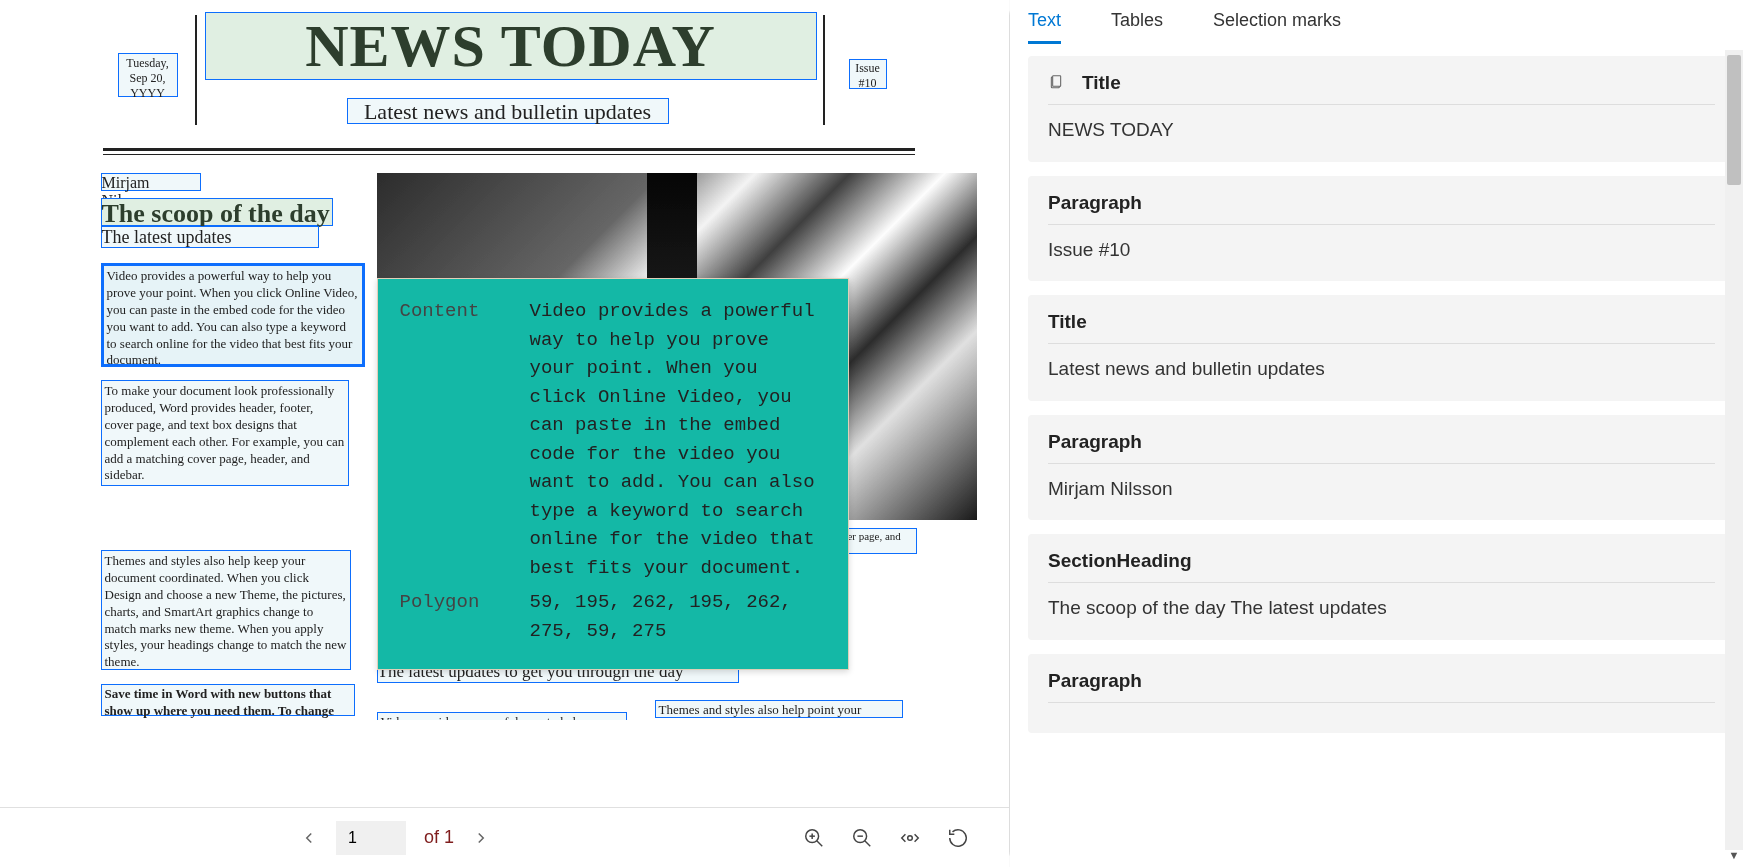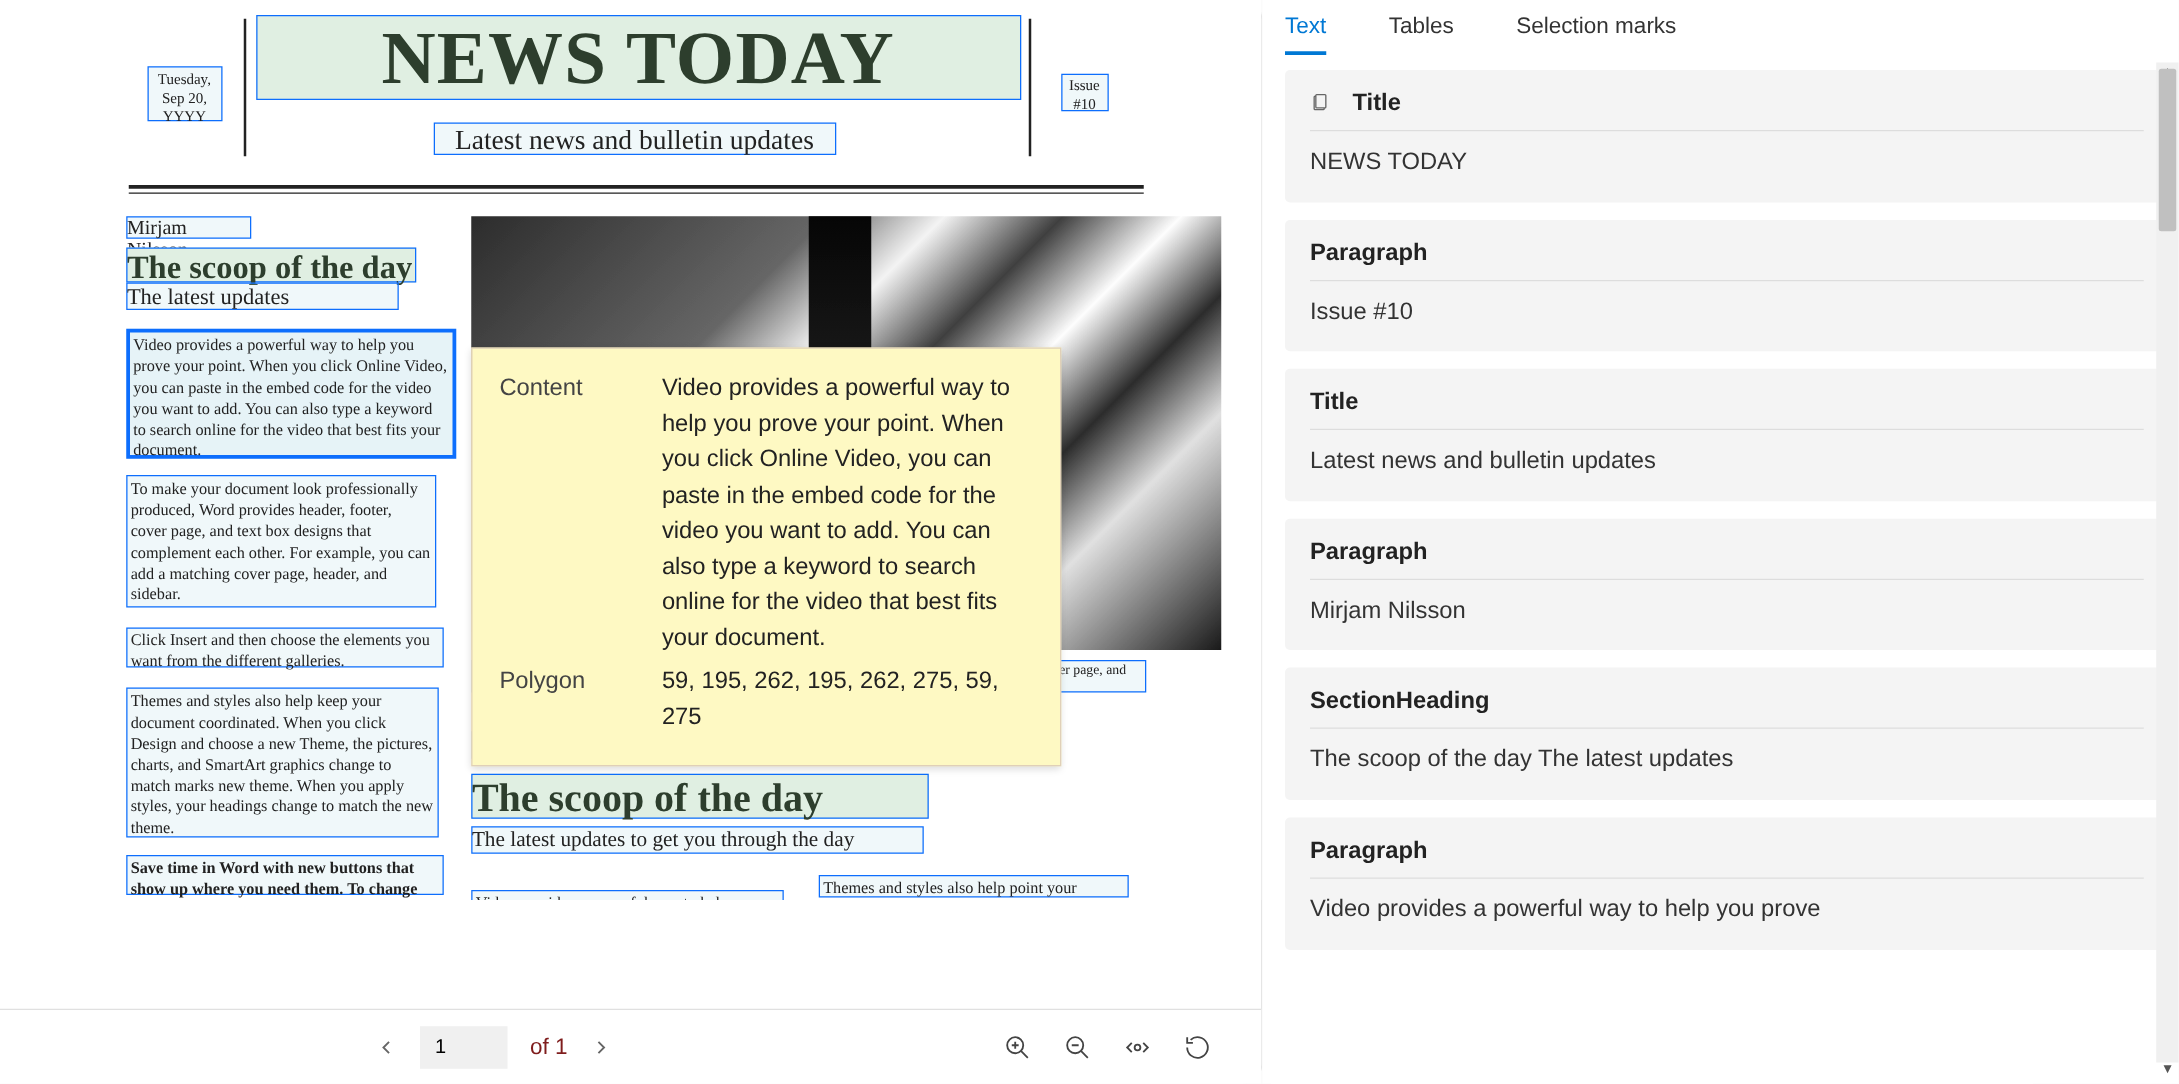--- a/index.html
+++ b/index.html
@@ -21,21 +21,21 @@
 .scoop { font-size: 26px; font-weight: bold; color: #2d3e2d; font-family: 'Times New Roman', serif; background: #e0efe2; }
 .sub2 { font-size: 18px; font-family: 'Times New Roman', serif; }
 .para { font-size: 13px; line-height: 1.3; font-family: 'Times New Roman', serif; }
 .caption { font-size: 11px; font-family: 'Times New Roman', serif; background: rgba(173,216,230,0.18);}
 
 
 .crosswalk { position: absolute; left: 362px; top: 173px; width: 600px; height: 347px; background: linear-gradient(135deg, #3a3a3a 0%, #6a6a6a 30%, #e0e0e0 40%, #4a4a4a 50%, #e8e8e8 60%, #3a3a3a 70%, #d0d0d0 80%, #2a2a2a 100%); filter: grayscale(100%) contrast(1.2); }
 .crosswalk::before { content: ""; position: absolute; left: 45%; top: 0; width: 50px; height: 120px; background: linear-gradient(to bottom, #1a1a1a 0%, #2a2a2a 100%); border-radius: 0 0 8px 8px; }
 
 
-.tooltip { position: absolute; left: 362px; top: 278px; width: 472px; background: #fef9c3; border: 1px solid #e0d0b8; padding: 18px 22px; font-size: 19px; color: #222; line-height: 1.5; box-shadow: 0 2px 6px rgba(0,0,0,0.15); }
+.tooltip { position: absolute; left: 362px; top: 278px; width: 472px; background: #14b8a6; border: 1px solid #e0d0b8; padding: 18px 22px; font-size: 19px; color: #222; line-height: 1.5; box-shadow: 0 2px 6px rgba(0,0,0,0.15); font-family: Liberation Mono, monospace; }
 .tooltip-row { display: flex; margin-bottom: 6px; }
 .tooltip-label { width: 130px; color: #444; flex-shrink: 0; }
 .tooltip-val { flex: 1; }
 
 
 .bottom-bar { position: absolute; bottom: 0; left: 0; right: 0; height: 60px; border-top: 1px solid #e0e0e0; background: #fff; display: flex; align-items: center; justify-content: space-between; padding: 0 30px; }
 .page-nav { display: flex; align-items: center; gap: 18px; margin-left: 270px; }
 .page-input { width: 70px; height: 34px; background: #f0f0f0; border: none; text-align: left; padding: 0 12px; font-size: 16px; }
 .page-of { font-size: 18px; color: #7f1d1d; text-align: center; }
 .chev { width: 18px; height: 18px; color: #666; cursor: pointer; display:flex; align-items:center; justify-content:center; }
@@ -80,21 +80,20 @@
       <div class="crosswalk"></div>
 
       <div class="bbox author" style="left:86px; top:173px; width:100px; height:18px;">Mirjam Nilsson</div>
       <div class="bbox scoop" style="left:86px; top:198px; width:232px; height:28px;">The scoop of the day</div>
       <div class="bbox sub2" style="left:86px; top:226px; width:218px; height:22px;">The latest updates</div>
 
       <div class="bbox para selected" style="left:86px; top:263px; width:264px; height:104px; padding:2px 3px;">Video provides a powerful way to help you prove your point. When you click Online Video, you can paste in the embed code for the video you want to add. You can also type a keyword to search online for the video that best fits your document.</div>
 
       <div class="bbox para" style="left:86px; top:380px; width:248px; height:106px; padding:2px 3px;">To make your document look professionally produced, Word provides header, footer, cover page, and text box designs that complement each other. For example, you can add a matching cover page, header, and sidebar.</div>
 
-      <div class="bbox para" style="left:86px; top:502px; width:254px; height:32px; padding:1px 3px;">Click Insert and then choose the elements you want from the different galleries.</div>
 
       <div class="bbox para" style="left:86px; top:550px; width:250px; height:120px; padding:2px 3px;">Themes and styles also help keep your document coordinated. When you click Design and choose a new Theme, the pictures, charts, and SmartArt graphics change to match marks new theme. When you apply styles, your headings change to match the new theme.</div>
 
       <div class="bbox para" style="left:86px; top:684px; width:254px; height:32px; padding:1px 3px;font-weight:bold;">Save time in Word with new buttons that show up where you need them. To change</div>
 
       <div class="bbox caption" style="left:362px; top:528px; width:540px; height:26px; padding:1px 3px;">Picture Caption: To make your document look professionally produced, Word provides header, footer, cover page, and text box designs that complement each other.</div>
 
       <div class="bbox author" style="left:362px; top:585px; width:128px; height:22px; font-size:18px;">Mirjam Nilsson</div>
       <div class="bbox scoop" style="left:362px; top:619px; width:366px; height:36px; font-size:32px;">The scoop of the day</div>
       <div class="bbox sub2" style="left:362px; top:661px; width:362px; height:22px; font-size:17px;">The latest updates to get you through the day</div>
@@ -196,21 +195,20 @@
     <div class="card">
       <div class="card-label">Paragraph</div>
       <div class="card-value">Mirjam Nilsson</div>
     </div>
     <div class="card">
       <div class="card-label">SectionHeading</div>
       <div class="card-value">The scoop of the day The latest updates</div>
     </div>
     <div class="card">
       <div class="card-label">Paragraph</div>
-      <div class="card-value">Video provides a powerful way to help you prove</div>
     </div>
   </div>
   </div>
   <div class="scrollbar-track"></div>
   <div class="scroll-arrow" style="top:52px;">▲</div>
   <div class="scrollbar-thumb"></div>
   <div class="scroll-arrow" style="bottom:6px;">▼</div>
 </div>
 
 </body></html>

